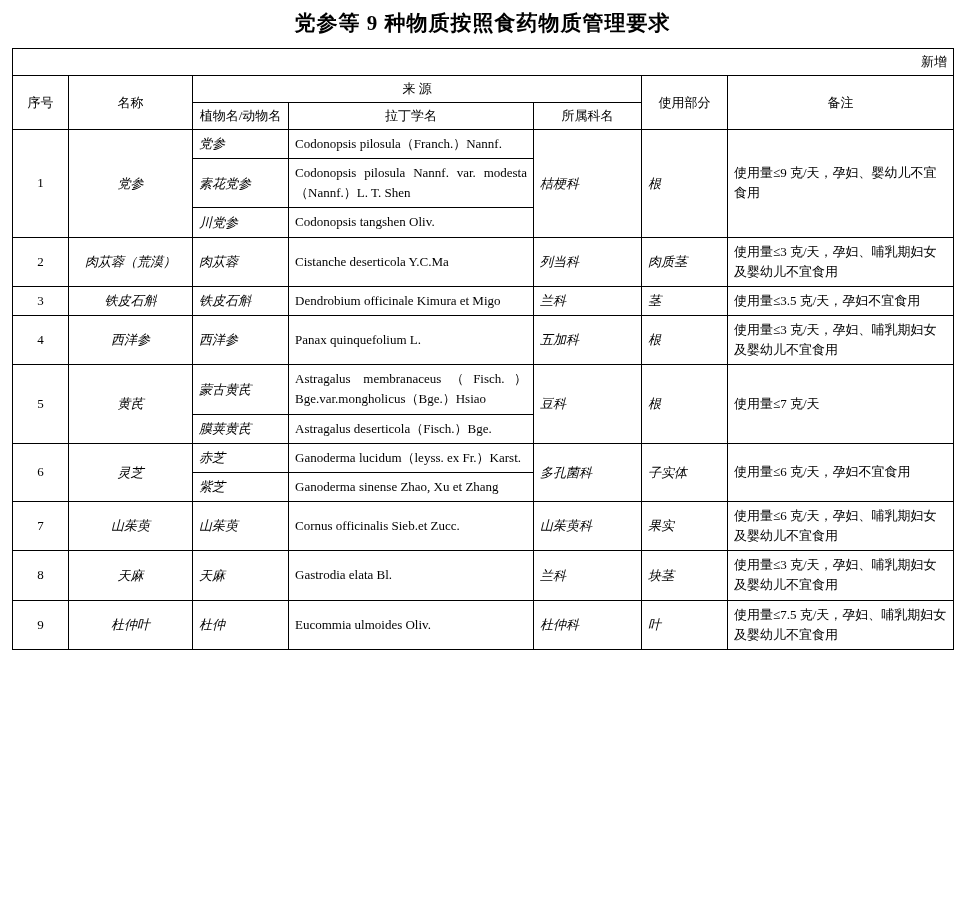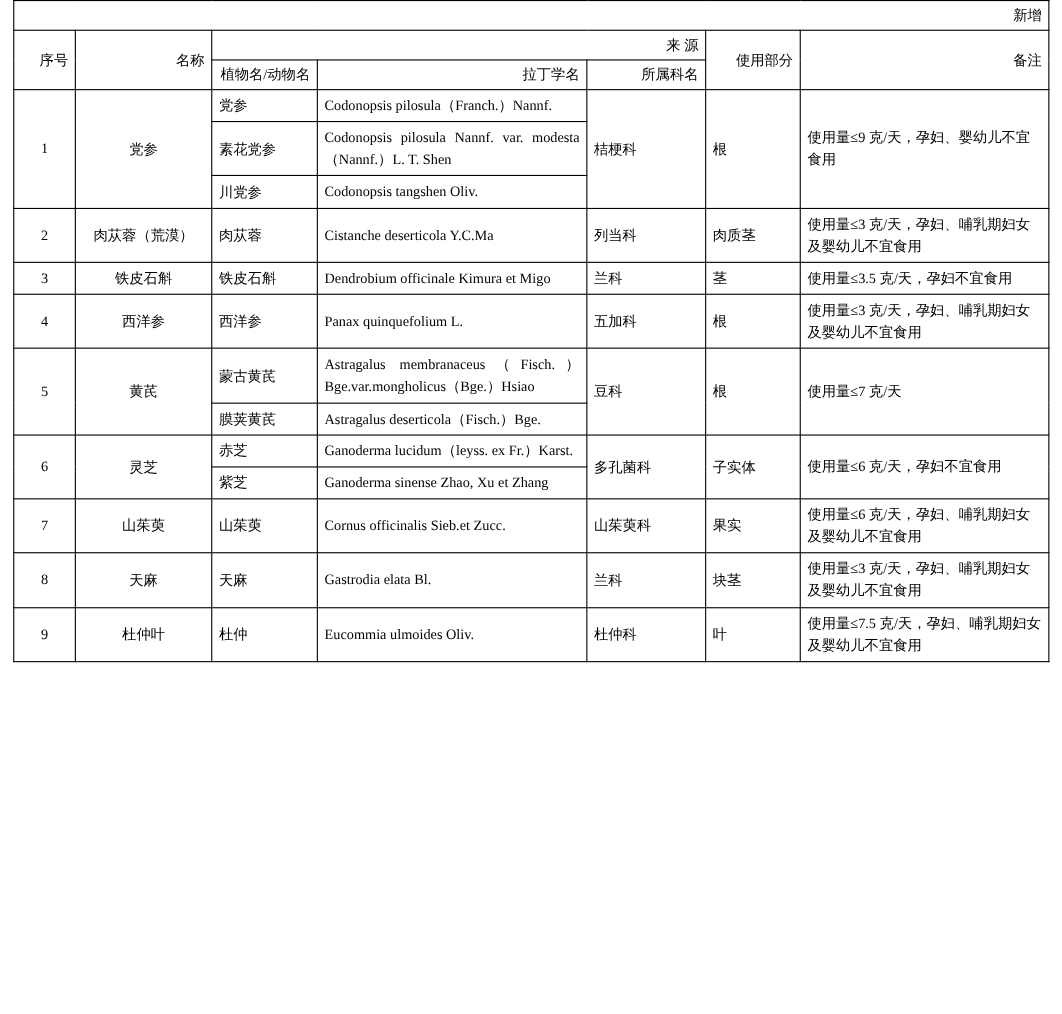--- a/index.html
+++ b/index.html
@@ -41,34 +41,35 @@
     font-family: "Liberation Serif", "DejaVu Serif", serif;
   }
   .ctr { text-align: center; }
   .lft { text-align: left; }
   .banner {
     text-align: right;
     font-size: 13px;
     padding: 5px 0;
   }
   .hdr {
-    text-align: right;
+    text-align: center;
     font-size: 13.5px;
   }
   .latin {
     font-family: "DejaVu Sans Mono", "Liberation Mono", monospace;
     font-size: 12.5px;
     line-height: 1.55;
     text-align: justify;
     text-justify: inter-word;
     letter-spacing: 0px;
   }
   .cn {
     font-size: 13px;
     line-height: 1.5;
+    font-style: italic;
   }
   .note {
     font-size: 12.5px;
     line-height: 1.55;
     text-align: left;
   }
   .num { font-size: 13px; }
   
   col.c-no    { width: 56px; }
   col.c-name  { width: 124px; }
@@ -76,20 +77,21 @@
   col.c-latin { width: 245px; }
   col.c-fam   { width: 108px; }
   col.c-part  { width: 86px; }
   col.c-note  { width: 226px; }
 </style>
 </head>
 <body>
 
 <div class="page">
 
+  <div class="doc-title">党参等 9 种物质按照食药物质管理要求</div>
 
   <table class="main">
     <colgroup>
       <col class="c-no">
       <col class="c-name">
       <col class="c-plant">
       <col class="c-latin">
       <col class="c-fam">
       <col class="c-part">
       <col class="c-note">

